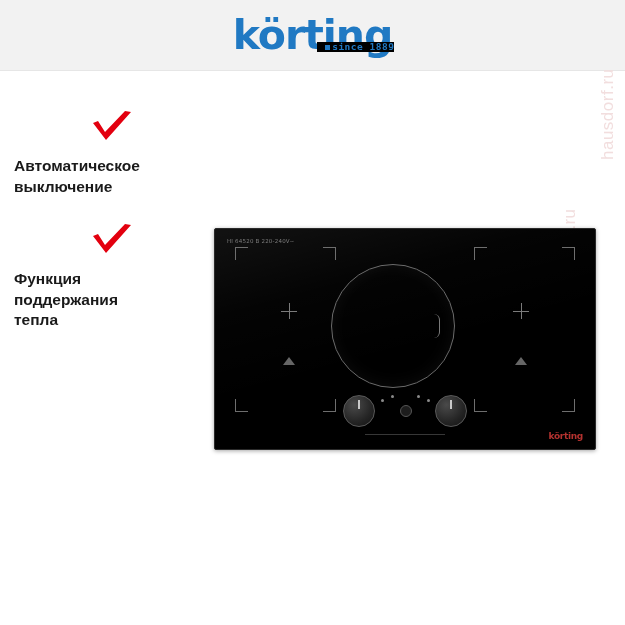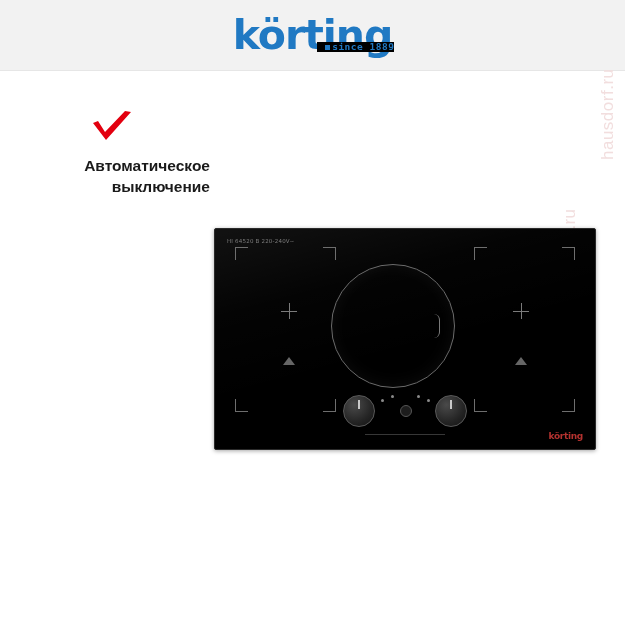--- a/index.html
+++ b/index.html
@@ -79,21 +79,21 @@
   .wm3 { left: 522px; top: 440px; }
 
   
   .features {
     position: absolute;
     left: 14px;
     top: 110px;
     width: 196px;
   }
   .feature {
-    text-align: right;
+    text-align: left;
     margin-bottom: 26px;
   }
   .check {
     display: block;
     margin: 0 auto 12px auto;
   }
   .feature-label {
     font-size: 15.5px;
     font-weight: bold;
     color: #1a1a1a;
@@ -287,20 +287,28 @@
 
   <div class="feature">
     <svg class="check" width="44" height="34" viewBox="0 0 44 34">
       <path d="M3 13 L16 30 L41 2 L35 1 L15 22 L8 11 Z" fill="#e3000f"></path>
     </svg>
     <div class="feature-label">Автоматическое
 выключение</div>
   </div>
 
 
+  <div class="feature">
+    <svg class="check" width="44" height="34" viewBox="0 0 44 34">
+      <path d="M3 13 L16 30 L41 2 L35 1 L15 22 L8 11 Z" fill="#e3000f"></path>
+    </svg>
+    <div class="feature-label">Функция
+поддержания
+тепла</div>
+  </div>
 
 </div>
 
 <div class="hob-wrap">
   <div class="hob">
     <div class="hob-gloss"></div>
 
     <div class="hob-badge">HI 64520 B
 220-240V~</div>
 

